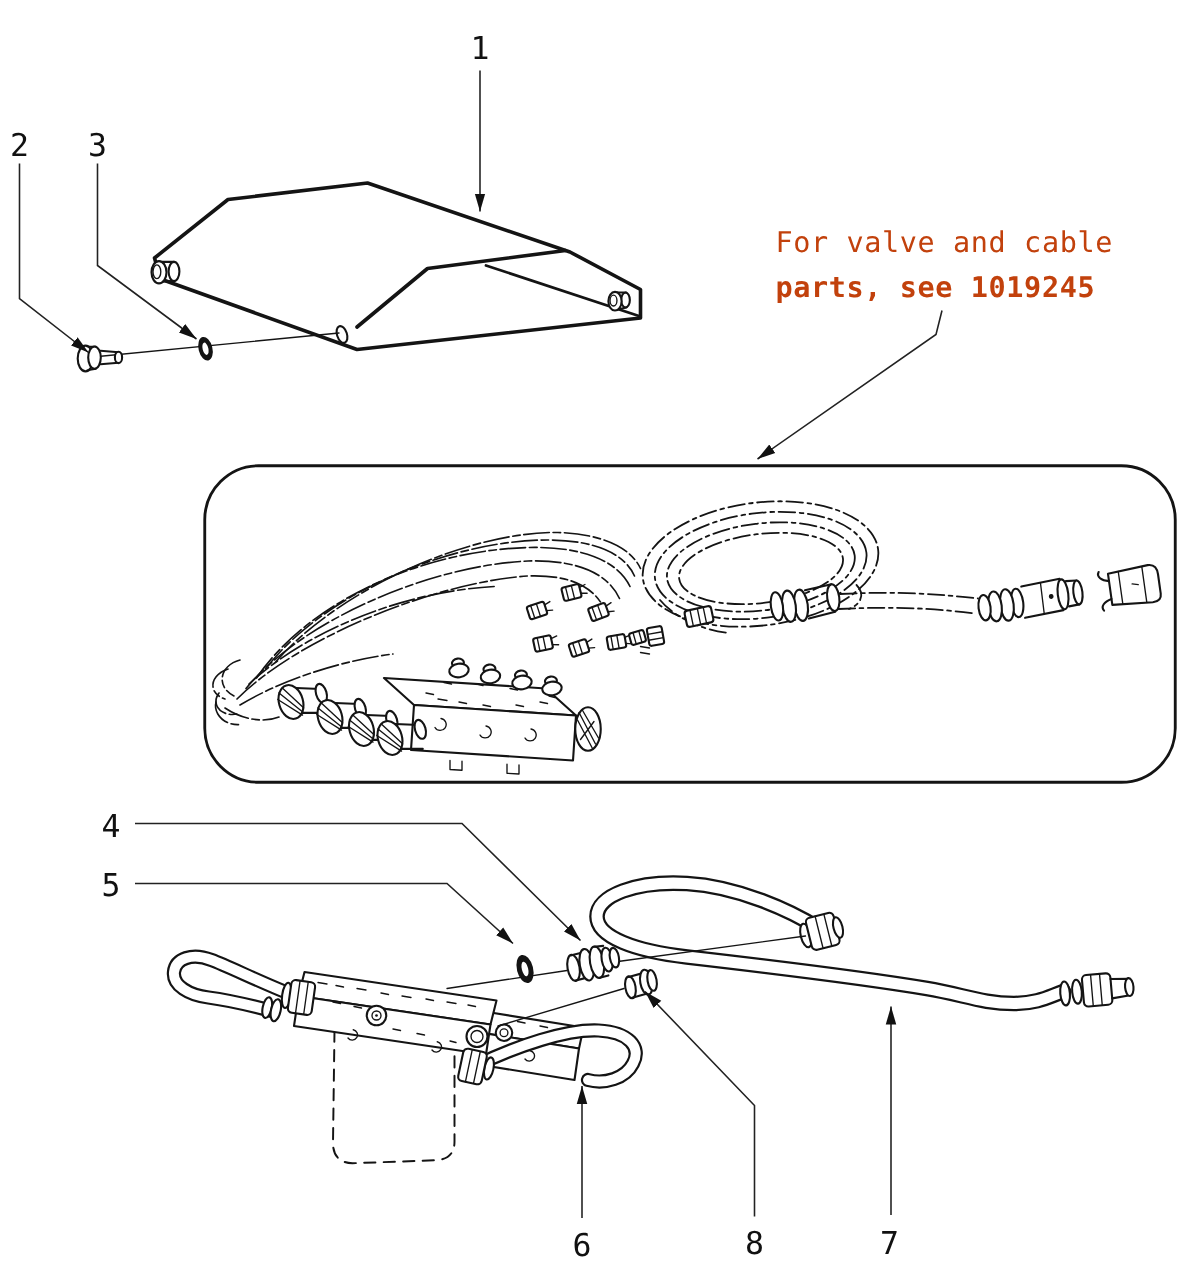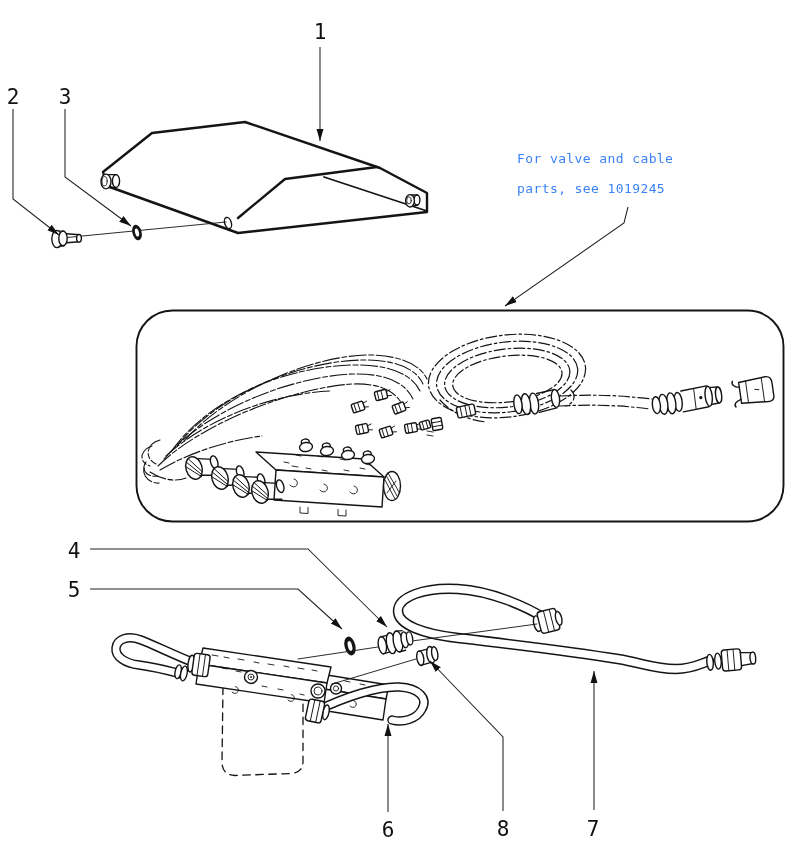--- a/index.html
+++ b/index.html
@@ -17,21 +17,21 @@
   .dark{fill:#141414;}
   .dashdot{stroke-dasharray:11 3 2.5 3;stroke-width:1.2;}
   .wire{stroke-dasharray:17 2.5 5 2.5;stroke-width:1.1;}
   .dashed{stroke-dasharray:7.5 5.5;stroke-width:1.3;}
   .leader{fill:none;stroke:#222222;stroke-width:1.05;}
   .hoseO{fill:none;stroke:#141414;stroke-width:9.5;stroke-linecap:round;stroke-linejoin:round;}
   .hoseI{fill:none;stroke:#ffffff;stroke-width:6.6;stroke-linecap:round;stroke-linejoin:round;}
   .hoseO7{fill:none;stroke:#141414;stroke-width:10.4;stroke-linecap:round;stroke-linejoin:round;}
   .hoseI7{fill:none;stroke:#ffffff;stroke-width:7.4;stroke-linecap:round;stroke-linejoin:round;}
   .callout{position:absolute;font-size:21px;color:#111;transform:translate(-50%,-50%);user-select:none;}
-  .note-line{position:absolute;font-size:13px;color:#3b82f6;letter-spacing:.4px;white-space:pre;}
+  .note-line{position:absolute;font-size:19px;color:#c2410c;letter-spacing:.4px;white-space:pre;}
 </style>
 </head>
 <body>
 
 <svg id="art" width="800" height="848" viewBox="0 0 800 848" xmlns="http://www.w3.org/2000/svg">
   <defs>
     <marker id="arr" markerUnits="userSpaceOnUse" markerWidth="13" markerHeight="10" refX="12" refY="4.5" orient="auto">
       <path d="M0,1 L12,4.5 L0,8 Z" fill="#111"></path>
     </marker>
   </defs>
@@ -339,13 +339,13 @@
 <div class="callout" style="left:320px;top:32px;">1</div>
 <div class="callout" style="left:13px;top:97px;">2</div>
 <div class="callout" style="left:65px;top:97px;">3</div>
 <div class="callout" style="left:74px;top:551px;">4</div>
 <div class="callout" style="left:74px;top:590px;">5</div>
 <div class="callout" style="left:388px;top:830px;">6</div>
 <div class="callout" style="left:503px;top:829px;">8</div>
 <div class="callout" style="left:593px;top:829px;">7</div>
 
 <div class="note-line" style="left:517px;top:151px;">For valve and cable</div>
-<div class="note-line" style="left:517px;top:181px;">parts, see 1019245</div>
+<div class="note-line" style="left:517px;top:181px;font-weight:bold;">parts, see 1019245</div>
 
 </body></html>

